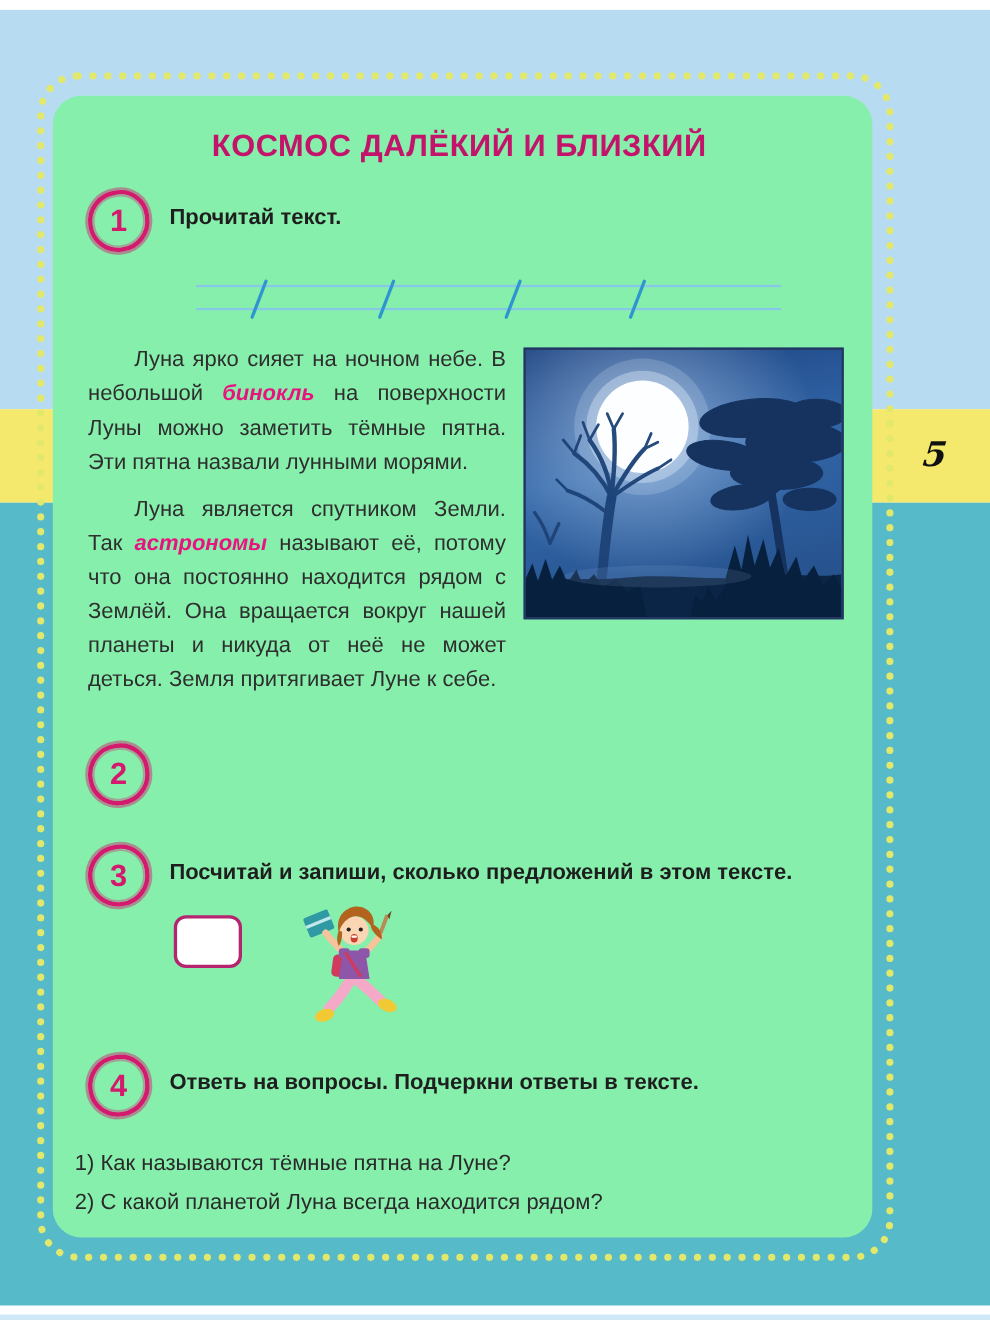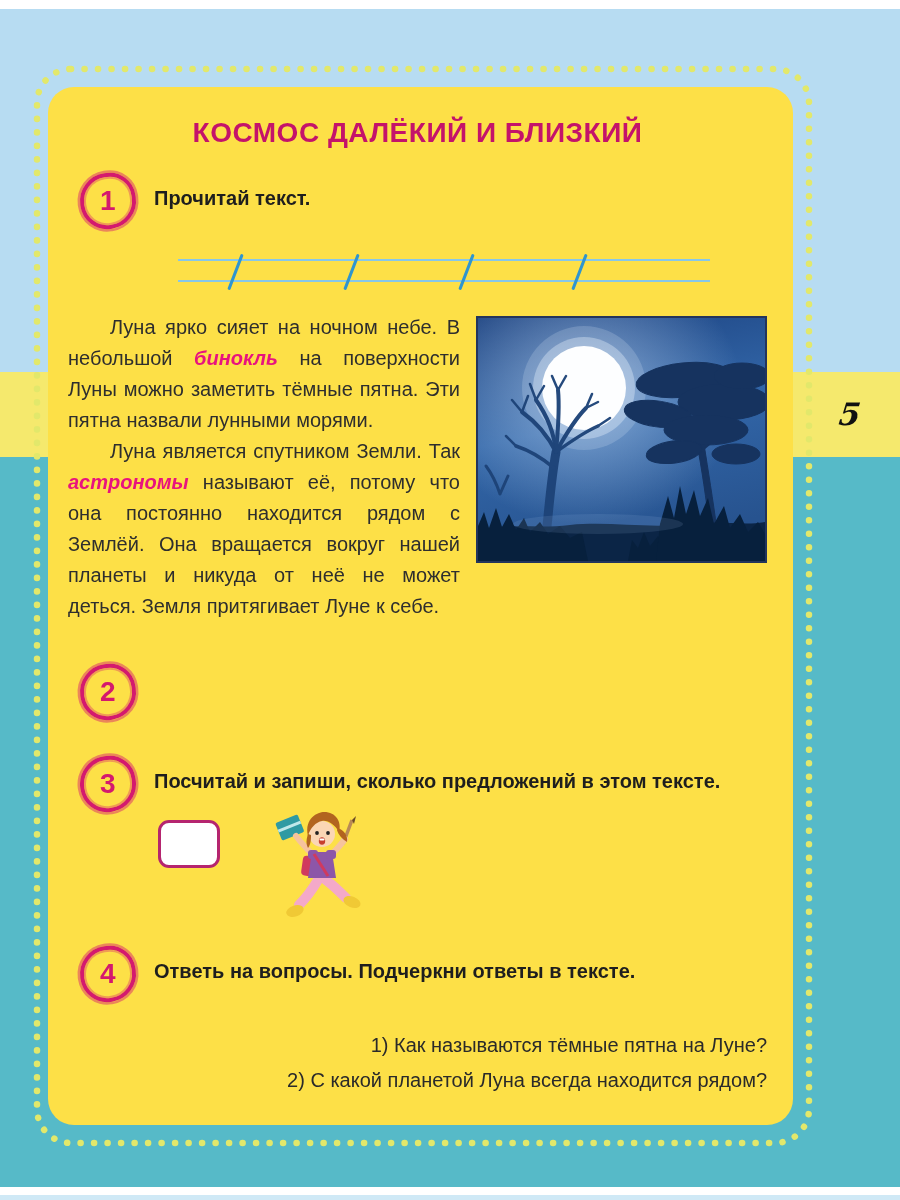--- a/index.html
+++ b/index.html
@@ -15,21 +15,21 @@
   .bg-teal-bottom{top:457px;height:730px;background:#56bac8;}
   .bg-white-bottom{top:1187px;height:8px;background:#ffffff;}
   .bg-blue-bottom{top:1195px;height:5px;background:#cfe9f6;}
 
   
   .dotted-frame{position:absolute;left:30px;top:62px;}
 
   
   .card{
     position:absolute;left:48px;top:87px;width:745px;height:1038px;
-    background:#fde047;border-radius:26px;
+    background:#86efac;border-radius:26px;
     padding:0;box-sizing:border-box;
   }
   .card-inner{padding:16px 26px 0 20px;}
 
   .page-title{
     margin:14px 0 0 0;text-align:center;
     color:#c4136a;font-size:28px;font-weight:bold;letter-spacing:.5px;
   }
 
   
@@ -56,21 +56,21 @@
   .slash{
     position:absolute;top:-8px;width:3px;height:38px;background:#2f95cf;
     transform:rotate(21deg);border-radius:2px;
   }
 
   
   .reading-text{
     margin:30px 0 0 0;color:#2e2e2e;
     font-size:20px;line-height:31px;text-align:justify;
   }
-  .reading-text p{margin:0;text-indent:42px;}
+  .reading-text p{margin:12px;text-indent:42px;}
   .keyword{color:#e8137e;font-weight:bold;font-style:italic;}
   .underlined{
     text-decoration:underline;text-decoration-color:#b84a9e;
     text-decoration-thickness:2.5px;text-underline-offset:6px;
   }
   .moon-figure{
     float:right;width:287px;height:243px;margin:4px 0 12px 16px;
     border:2px solid #23355c;box-sizing:content-box;background:#2a5a9c;
   }
   .moon-figure svg{display:block;}
@@ -78,21 +78,21 @@
   
   .task3-extras{display:flex;align-items:flex-start;margin:8px 0 0 90px;}
   .answer-box{
     width:56px;height:42px;border:3.5px solid #b5256f;border-radius:11px;
     background:#fff;
   }
   .girl-figure{margin:-14px 0 0 46px;}
 
   
   .questions{margin:26px 0 0 0;font-size:20px;color:#2a2a2a;line-height:35px;}
-  .questions div{margin:0;text-align:right;}
+  .questions div{margin:0;}
 
   
   .page-number{
     position:absolute;left:808px;top:396px;width:84px;
     text-align:center;
     font-family:"DejaVu Serif", serif;font-style:italic;font-weight:bold;
     font-size:31px;color:#111;transform:skewX(-6deg);
   }
 </style>
 </head>

